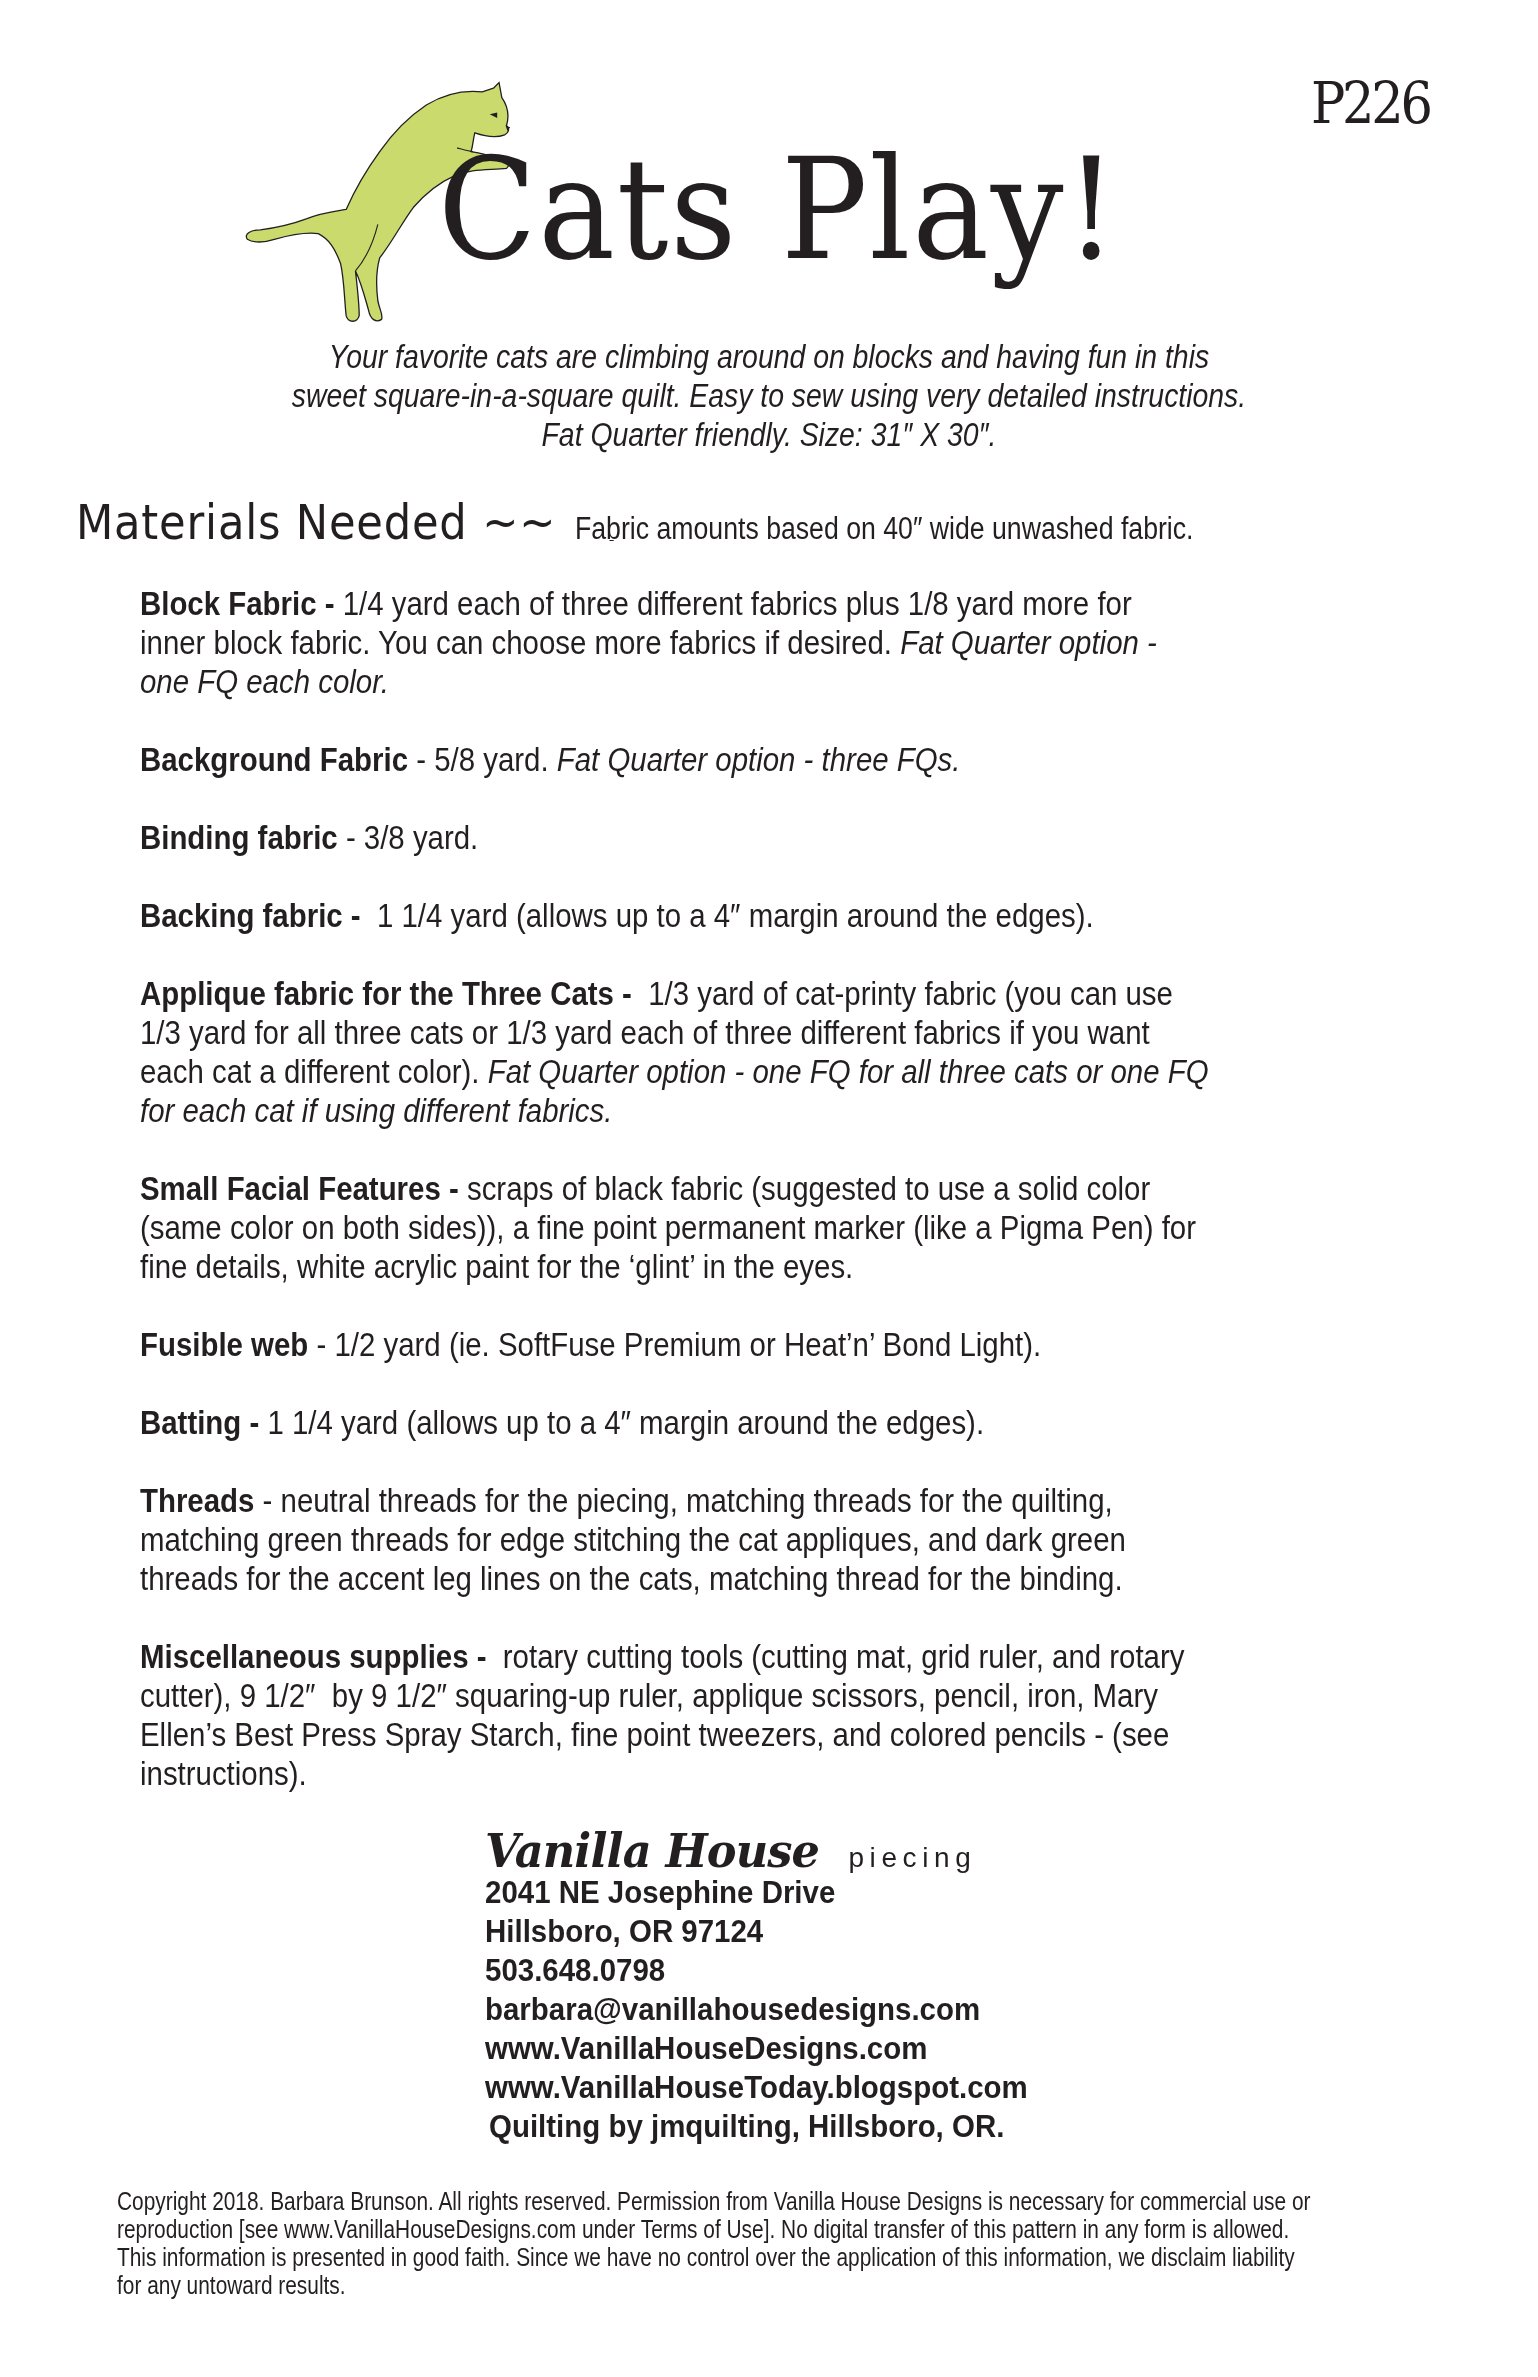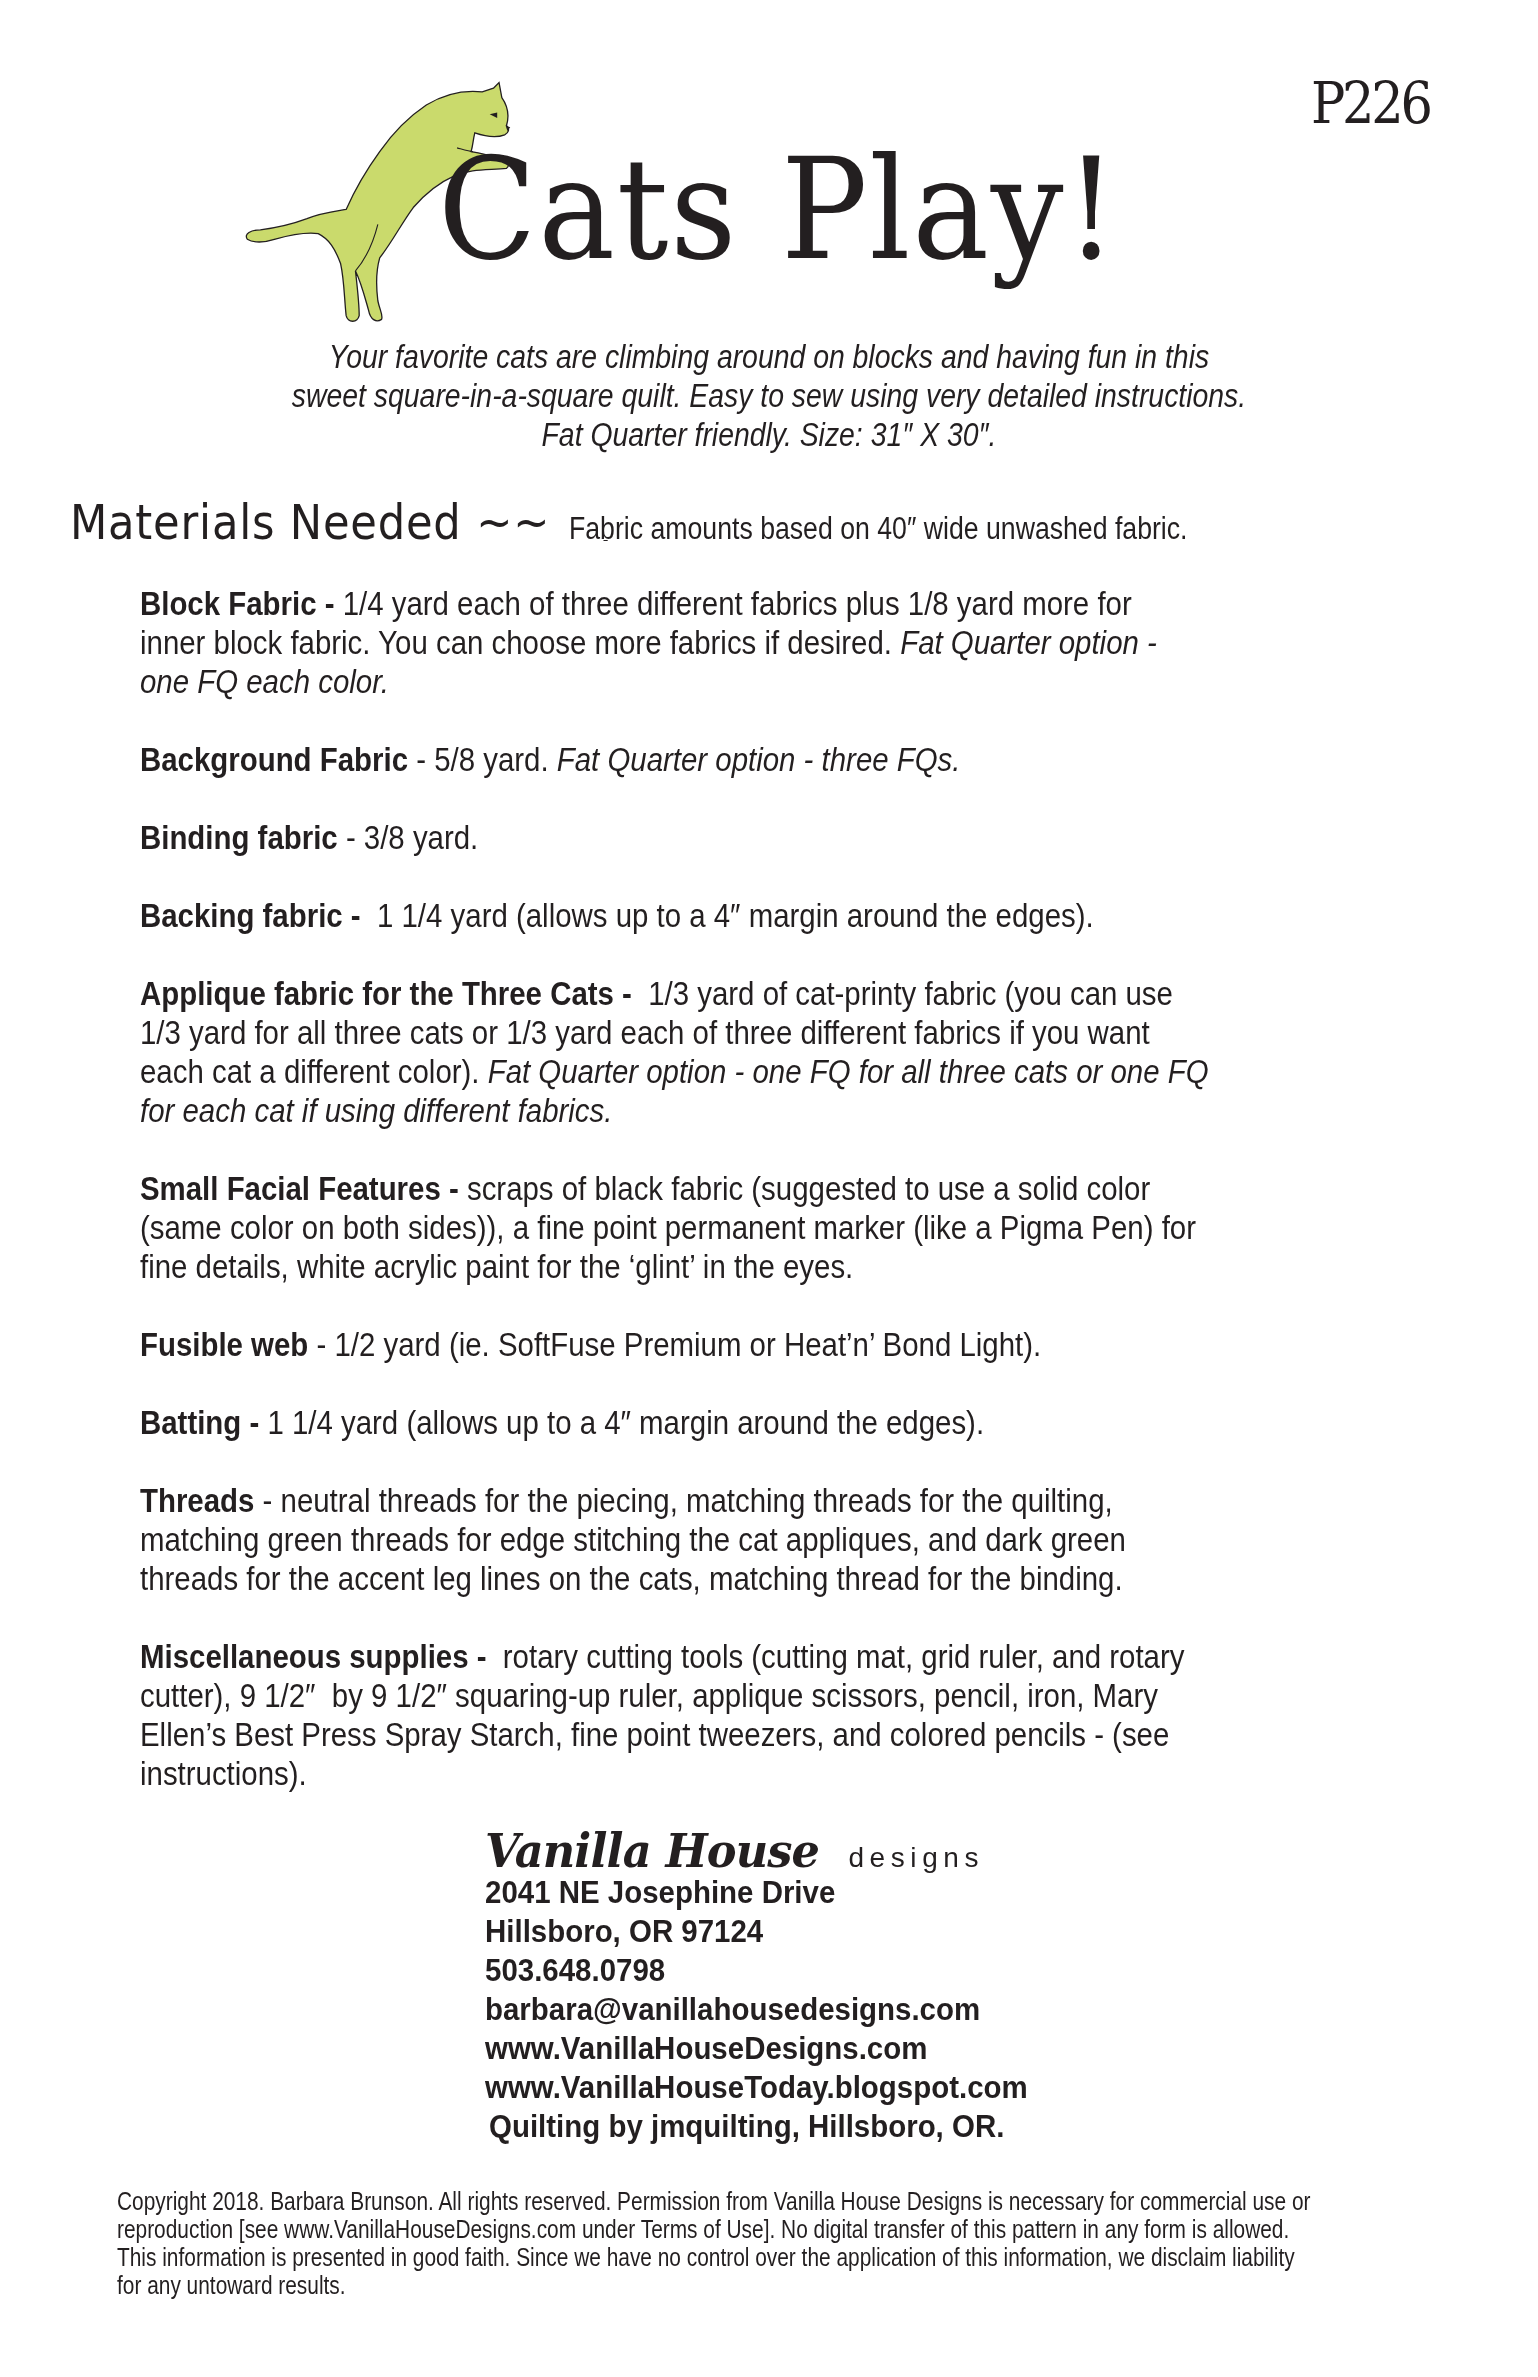--- a/index.html
+++ b/index.html
@@ -24,21 +24,21 @@
       white-space: nowrap;
     }
     .intro {
       left: 0; top: 337px; width: 1538px; text-align: center;
       font-style: italic; font-size: 33px; line-height: 39px;
       transform: scaleX(0.86); transform-origin: center top;
     }
     .intro span { display: block; white-space: nowrap; }
 
     
-    .materials-row { left: 70px; top: 494px; white-space: nowrap; text-decoration: underline; }
+    .materials-row { left: 76px; top: 494px; white-space: nowrap; text-decoration: underline; }
     .materials-heading {
       font-family: "DejaVu Sans", sans-serif; font-size: 48px; font-weight: normal;
       letter-spacing: 0.9px; display: inline-block; transform: scaleX(0.9); transform-origin: left center;
       vertical-align: baseline;
     }
     .materials-note {
       display: inline-block; font-size: 31px; margin-left: -39px;
       transform: scaleX(0.86); transform-origin: left center; vertical-align: baseline;
     }
 
@@ -175,21 +175,21 @@
       <span class="line"><b>Miscellaneous supplies -</b><span style="white-space: pre;">  rotary cutting tools (cutting mat, grid ruler, and rotary</span></span>
       <span class="line"><span style="white-space: pre;">cutter), 9 1/2″  by 9 1/2″ squaring-up ruler, applique scissors, pencil, iron, Mary</span></span>
       <span class="line"><span style="white-space: pre;">Ellen’s Best Press Spray Starch, fine point tweezers, and colored pencils - (see</span></span>
       <span class="line"><span style="white-space: pre;">instructions).</span></span>
     </div>
   </div>
 
 <div class="abs contact">
   <div class="brand-row">
     <span class="brand-script">Vanilla House</span>
-    <span class="brand-sub">designs</span>
+    <span class="brand-sub">piecing</span>
   </div>
   <div class="contact-lines">
     <span class="contact-line">2041 NE Josephine Drive</span>
     <span class="contact-line">Hillsboro, OR  97124</span>
     <span class="contact-line">503.648.0798</span>
     <span class="contact-line">barbara@vanillahousedesigns.com</span>
     <span class="contact-line">www.VanillaHouseDesigns.com</span>
     <span class="contact-line">www.VanillaHouseToday.blogspot.com</span>
     <span class="contact-line credit">Quilting by jmquilting, Hillsboro, OR.</span>
   </div>

